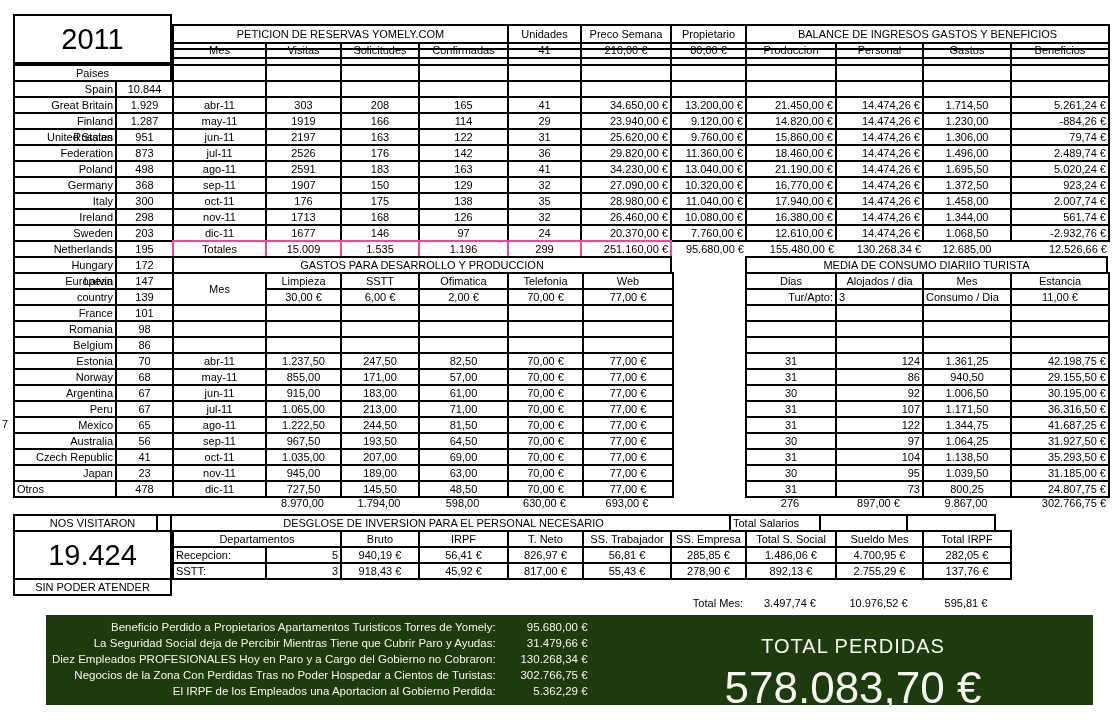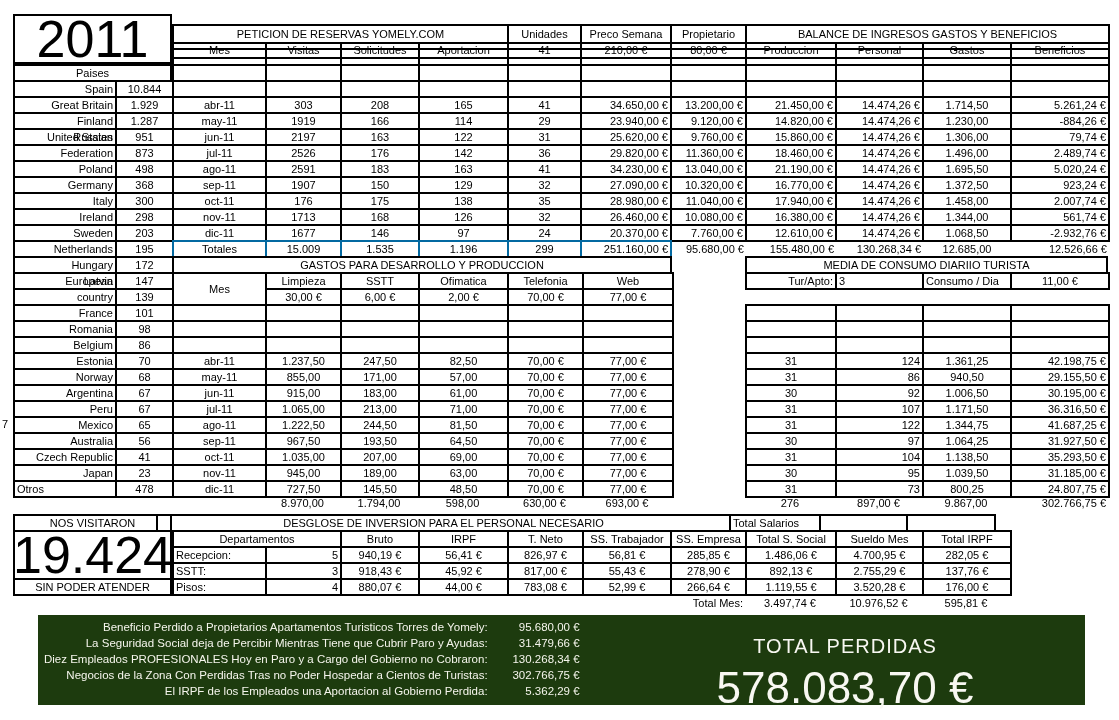--- a/index.html
+++ b/index.html
@@ -3,29 +3,29 @@
 <meta charset="utf-8">
 <style>
   html,body{margin:0;padding:0;background:#fff}
   body{width:1119px;height:720px;position:relative;overflow:hidden;
        font-family:"Liberation Sans",sans-serif;font-size:11px;color:#000}
   .abs{position:absolute}
   table{border-collapse:collapse;table-layout:fixed}
   td{height:14px;line-height:13px;padding:0 2px;white-space:nowrap;overflow:hidden;
      text-align:center;vertical-align:middle;font-size:11px}
   table.grid td{border:2px solid #000}
-  td.b{border:2px solid #0369a1}
+  td.b{border:2px solid #ec4899}
   td.l{text-align:left}
   td.r{text-align:right}
   td.c{text-align:center}
   tr.h1 td{height:16px}
   tr.h2 td{height:12px}
   .box{border:2px solid #000;box-sizing:border-box;display:flex;align-items:center;
        justify-content:center;white-space:nowrap;overflow:hidden}
-  .bignum{font-size:52px;line-height:1}
+  .bignum{font-size:29px;line-height:1}
   .ovl{position:relative}
   .ovl .base,.ovl .over{position:absolute;right:2px;top:50%;transform:translateY(-50%);white-space:nowrap}
   .footer-box{background:#1d3b0e;box-sizing:border-box}
   .footer-table td{height:16px;line-height:16px;border:none;color:#f5f5ec;
                    text-align:right;font-size:11.5px;padding:0}
   .footer-table td.fl{padding-right:12px}
   .total-block{text-align:center;color:#f8f8f2}
   .tp-label{font-size:20px;letter-spacing:1px;margin-bottom:8px}
   .tp-value{font-size:44px;line-height:1}
 </style>
@@ -177,21 +177,21 @@
         <td colspan="4">PETICION DE RESERVAS  YOMELY.COM</td>
         <td>Unidades</td>
         <td>Preco Semana</td>
         <td>Propietario</td>
         <td colspan="4">BALANCE DE INGRESOS GASTOS Y BENEFICIOS</td>
       </tr>
       <tr class="h2">
         <td>Mes</td>
         <td>Visitas</td>
         <td>Solicitudes</td>
-        <td>Aportacion</td>
+        <td>Confirmadas</td>
         <td>41</td>
         <td>210,00 €</td>
         <td>80,00 €</td>
         <td>Produccion</td>
         <td>Personal</td>
         <td>Gastos</td>
         <td>Beneficios</td>
       </tr>
     </tbody>
   </table>
@@ -573,20 +573,26 @@
   <div class="abs box" style="left:745px;top:256px;width:363px;height:18px">MEDIA DE CONSUMO DIARIIO TURISTA</div>
   <table class="abs grid" style="left:745px;top:272px">
     <colgroup>
       <col style="width:90px">
         <col style="width:87px">
         <col style="width:88px">
         <col style="width:98px">
     </colgroup>
     <tbody>
       <tr>
+        <td>Dias</td>
+        <td>Alojados / dia</td>
+        <td>Mes</td>
+        <td>Estancia</td>
+      </tr>
+      <tr>
         <td class="r">Tur/Apto:</td>
         <td class="l">3</td>
         <td class="l">Consumo / Dia</td>
         <td>11,00 €</td>
       </tr>
     </tbody>
   </table>
   <table class="abs grid" style="left:745px;top:304px">
     <colgroup>
       <col style="width:90px">
@@ -774,32 +780,20 @@
           <td class="r">3</td>
           <td class="c">918,43 €</td>
           <td class="c">45,92 €</td>
           <td class="c">817,00 €</td>
           <td class="c">55,43 €</td>
           <td class="c">278,90 €</td>
           <td class="c">892,13 €</td>
           <td class="c">2.755,29 €</td>
           <td class="c">137,76 €</td>
         </tr>
-        <tr>
-          <td class="l">Pisos:</td>
-          <td class="r">4</td>
-          <td class="c">880,07 €</td>
-          <td class="c">44,00 €</td>
-          <td class="c">783,08 €</td>
-          <td class="c">52,99 €</td>
-          <td class="c">266,64 €</td>
-          <td class="c">1.119,55 €</td>
-          <td class="c">3.520,28 €</td>
-          <td class="c">176,00 €</td>
-        </tr>
       </tbody>
   </table>
   <table class="abs" style="left:172px;top:596px">
     <colgroup>
       <col style="width:93px">
         <col style="width:75px">
         <col style="width:78px">
         <col style="width:89px">
       <col style="width:75px">
         <col style="width:88px">
@@ -817,21 +811,21 @@
           <td class="c"></td>
           <td class="c"></td>
           <td class="r">Total Mes:</td>
           <td class="c">3.497,74 €</td>
           <td class="c">10.976,52 €</td>
           <td class="c">595,81 €</td>
         </tr>
       </tbody>
   </table>
 
-  <div class="abs footer-box" style="left:38px;top:615px;width:1047px;height:90px">
+  <div class="abs footer-box" style="left:46px;top:615px;width:1047px;height:90px">
     <table class="footer-table abs" style="left:6px;top:4px">
       <colgroup>
           <col style="width:425px">
           <col style="width:80px">
         </colgroup>
       <tbody>
           <tr>
             <td class="fl">Beneficio  Perdido a Propietarios Apartamentos Turisticos Torres de Yomely:</td>
             <td class="fv">95.680,00 €</td>
           </tr>

